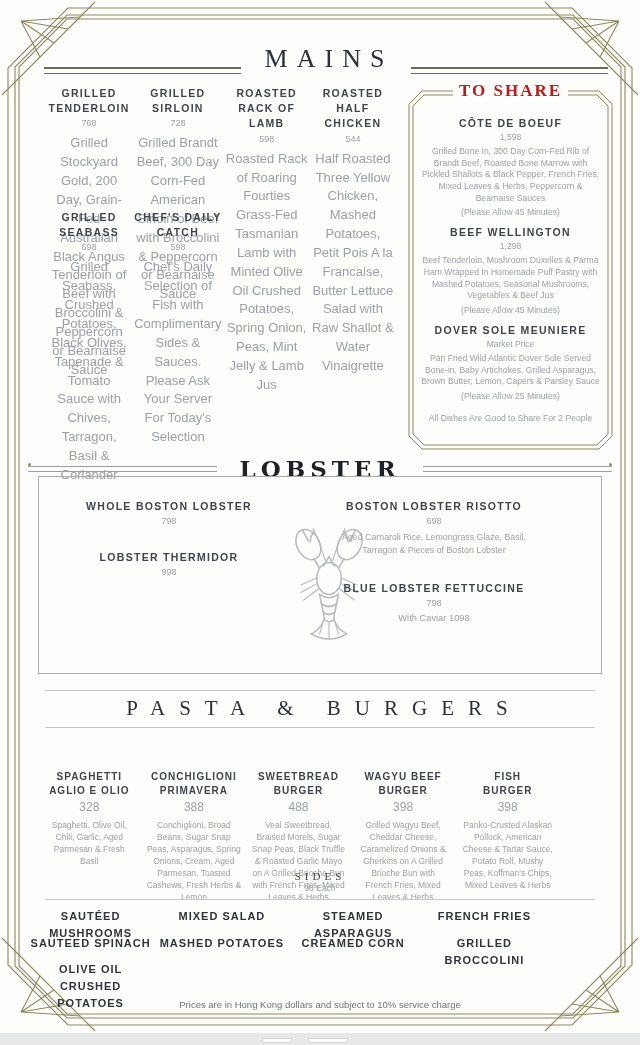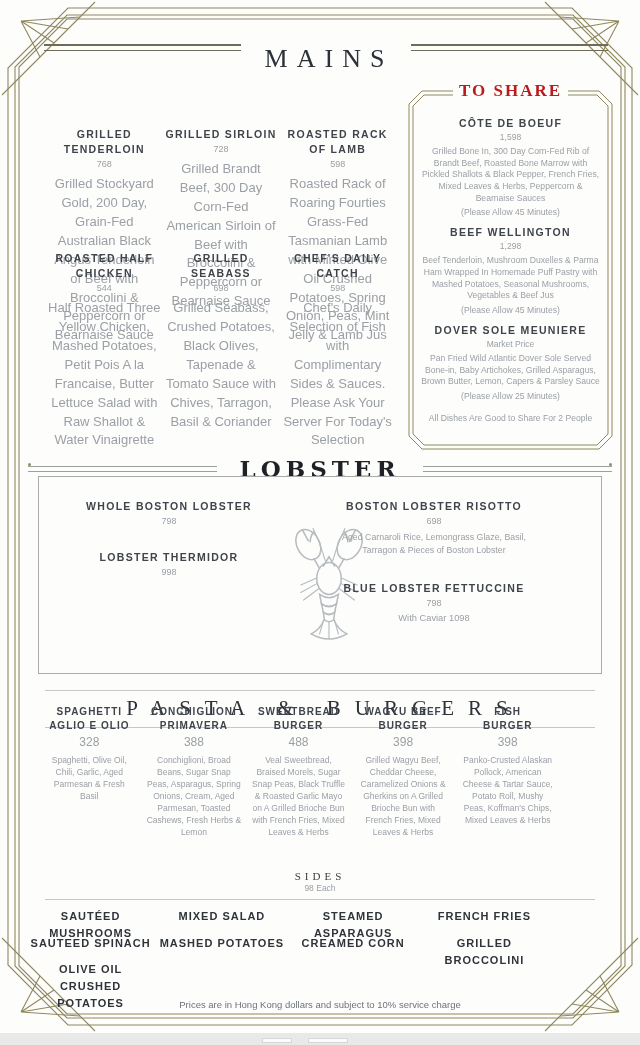--- a/index.html
+++ b/index.html
@@ -3,33 +3,33 @@
 <meta charset="utf-8">
 <style>
   * { margin:0; padding:0; box-sizing:border-box; }
   html,body { background:#fff; }
   body { width:640px; height:1045px; position:relative; font-family:"Liberation Sans", sans-serif; overflow:hidden; }
   .page { position:absolute; inset:0; background:#fdfdfc; }
 
   svg.frame { position:absolute; left:0; top:0; pointer-events:none; }
 
   
-  .mains-header { position:absolute; top:44px; left:44px; right:32px; display:flex; align-items:flex-start; }
+  .mains-header { position:absolute; top:44px; left:44px; right:32px; display:flex; align-items:flex-end; }
   .rule-pair { flex:1; height:7px; border-top:2px solid #6e6c57; border-bottom:1px solid #6e6c57; }
   .mains-title { font-family:"Liberation Serif", serif; font-size:26px; letter-spacing:9px; color:#2c313a; padding:0 18px 0 24px; font-weight:500; }
 
   
   .item { text-align:center; }
   .item-name { font-size:10.5px; font-weight:bold; letter-spacing:1.3px; color:#3f444b; line-height:1.45; }
   .item-price { font-size:9px; color:#9aa0a5; margin-top:2px; }
   .item-desc { font-size:13px; color:#9ba0a6; line-height:1.45; margin-top:6px; }
   .item-note { font-size:9.3px; color:#9ba0a6; line-height:1.4; margin-top:4px; }
 
   .mains-grid { position:absolute; left:48px; top:86px; width:346px; display:grid;
-                grid-template-columns:1fr 1fr 1fr; grid-template-rows:124px 134px auto; column-gap:4px;margin-top:41px; }
+                grid-template-columns:1fr 1fr 1fr 1fr; grid-template-rows:124px 134px auto; column-gap:4px; }
   .mains-grid .item-desc { margin-left:auto; margin-right:auto; max-width:168px; }
 
   
   .toshare { position:absolute; left:408px; top:90px; width:205px; height:360px; padding:26px 12px 0 12px; text-align:center; }
   .toshare-border { position:absolute; left:0; top:0; }
   .toshare-title { position:absolute; top:-9px; left:0; right:0; text-align:center;
                    font-family:"Liberation Serif", serif; font-weight:bold; font-size:17px;
                    letter-spacing:2px; color:#b91c1c; }
   .toshare .item { margin-bottom:7px; }
   .toshare .item-name { font-size:10.5px; }
@@ -51,21 +51,21 @@
   .lob-col.left { left:20px; width:220px; }
   .lob-col.right { left:288px; width:214px; }
   .lob-col .item-desc { font-size:8.8px; margin-top:5px; }
   .lob-art { position:absolute; left:243px; top:38px; width:94px; height:140px; }
 
   
   .pasta-header { position:absolute; top:690px; left:45px; width:550px; text-align:center; }
   .hr { height:1px; background:#c4c8c8; }
   .pasta-title { font-family:"Liberation Serif", serif; font-size:21px; letter-spacing:14px;
                  color:#2c313a; padding:5px 0 6px 8px; }
-  .pasta-grid { position:absolute; top:705px; left:41px; width:515px; display:grid; grid-template-columns:repeat(5,1fr); column-gap:8px; }
+  .pasta-grid { position:absolute; top:770px; left:41px; width:515px; display:grid; grid-template-columns:repeat(5,1fr); column-gap:8px; }
   .pasta-grid .item-name { font-size:10px; letter-spacing:1px; line-height:1.4; }
   .pasta-grid .item-price { font-size:12px; }
   .pasta-grid .item-desc { font-size:8.5px; line-height:1.42; margin-top:5px; }
 
   
   .sides-header { position:absolute; top:870px; left:45px; width:550px; text-align:center; }
   .sides-title { font-family:"Liberation Serif", serif; font-size:11px; letter-spacing:4px; color:#404040; }
   .sides-price { font-size:8.5px; color:#9aa0a5; margin-top:1px; margin-bottom:6px; }
   .sides-grid { position:absolute; top:908px; left:25px; width:525px; display:grid;
                 grid-template-columns:repeat(4,1fr); grid-template-rows:27px 26px auto; align-items:start; }

